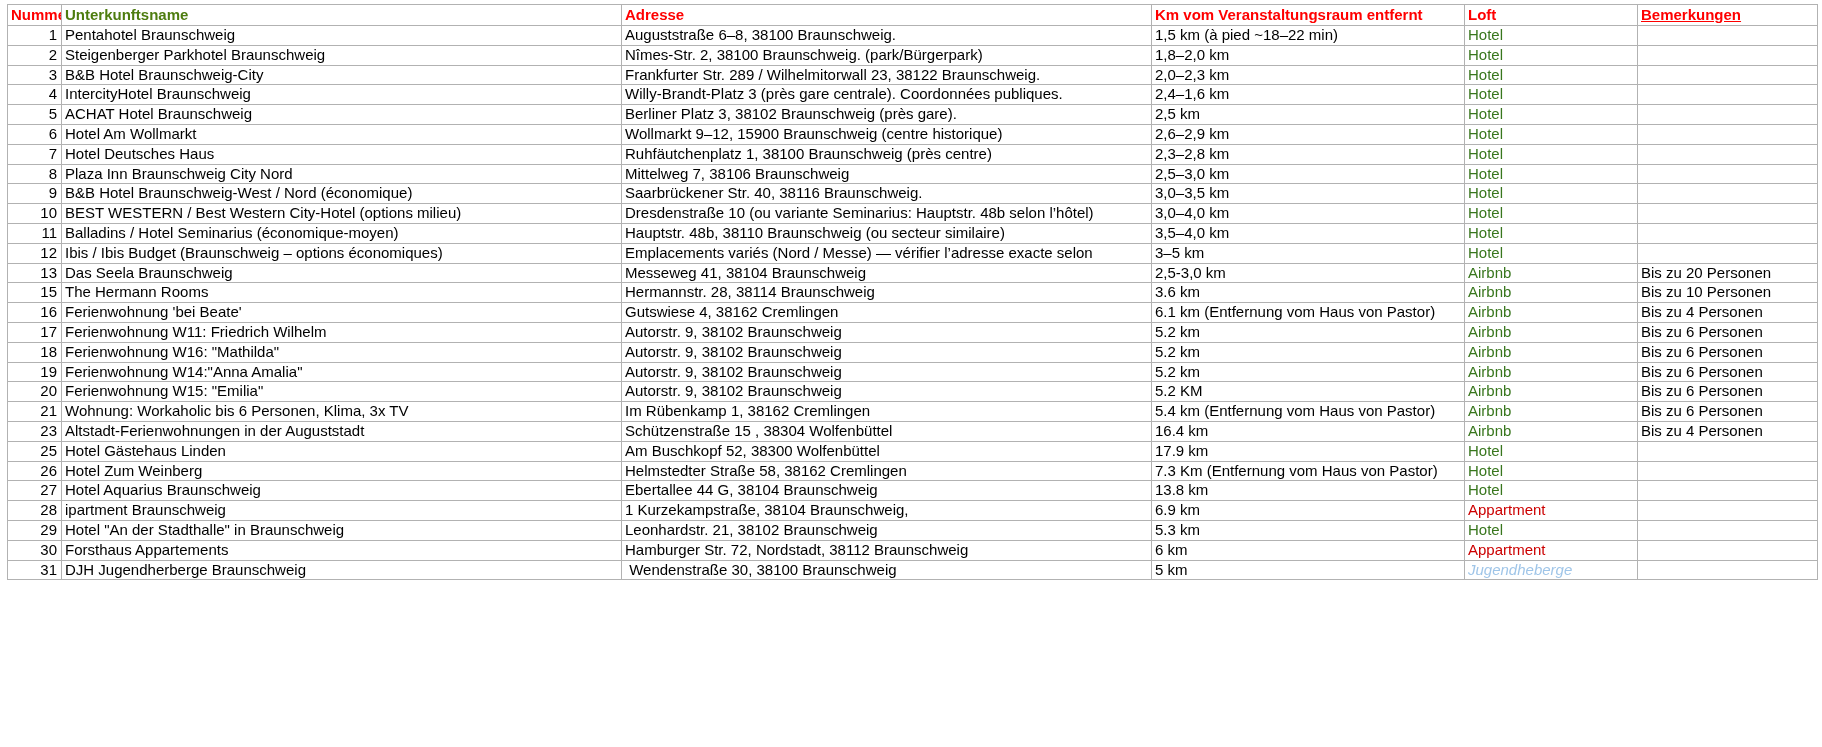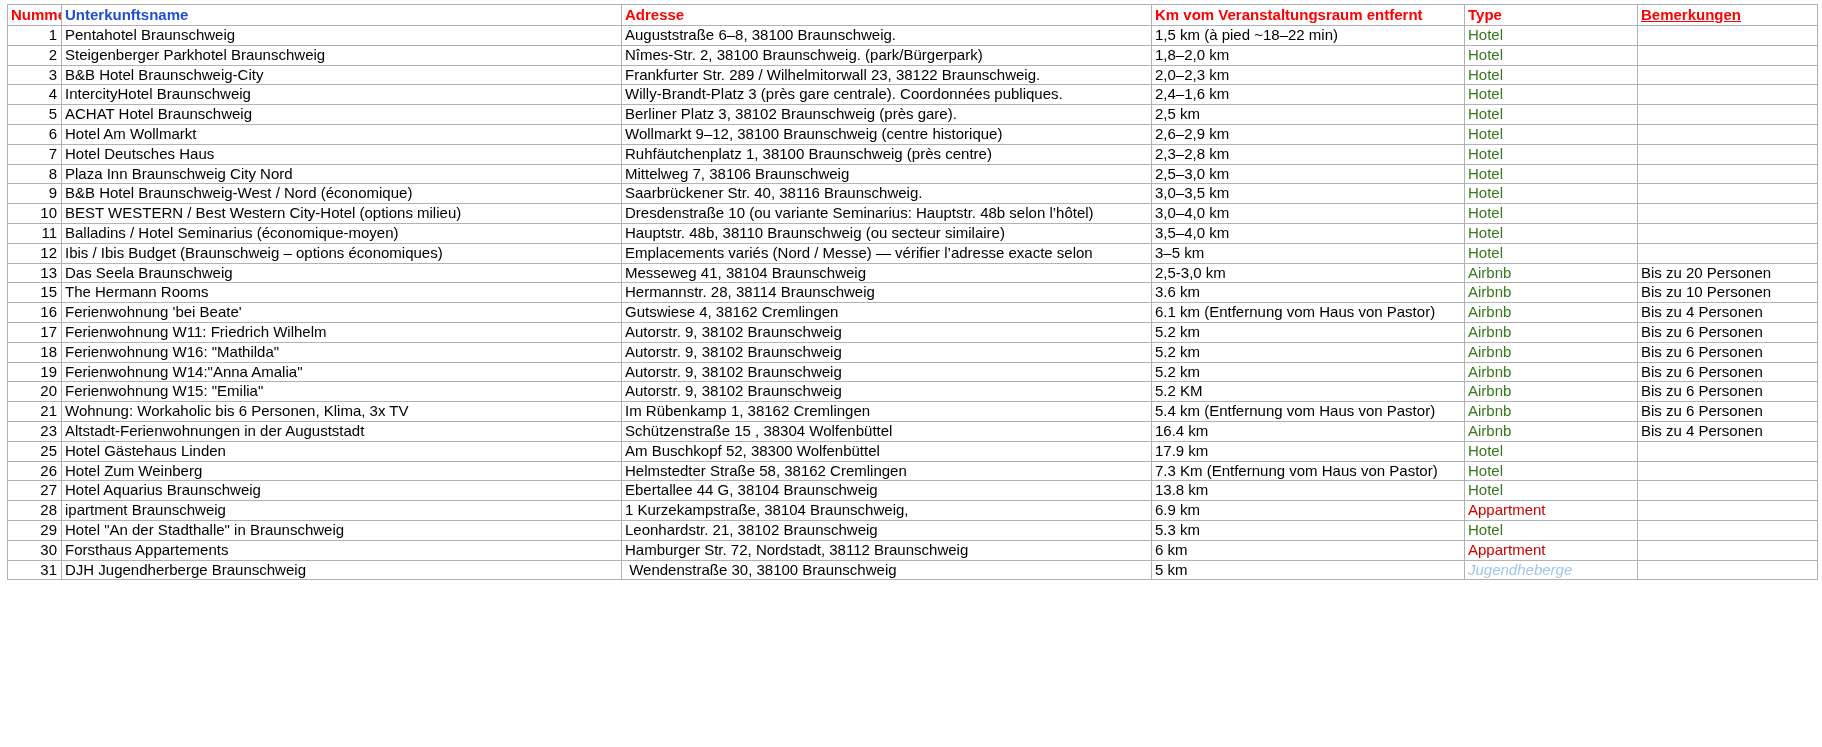--- a/index.html
+++ b/index.html
@@ -48,24 +48,24 @@
       <col class="c1">
         <col class="c2">
         <col class="c3">
         <col class="c4">
         <col class="c5">
         <col class="c6">
     </colgroup>
     <thead>
       <tr>
         <th style="color: rgb(255, 0, 0);">Nummer</th>
-        <th style="color: #1d4ed8;">Unterkunftsname</th>
+        <th style="color: #4d7c0f;">Unterkunftsname</th>
         <th style="color: rgb(255, 0, 0);">Adresse</th>
         <th style="color: rgb(255, 0, 0);">Km vom Veranstaltungsraum entfernt</th>
-        <th style="color: rgb(255, 0, 0);">Type</th>
+        <th style="color: rgb(255, 0, 0);">Loft</th>
         <th style="color: rgb(255, 0, 0); text-decoration: underline;">Bemerkungen</th>
       </tr>
     </thead>
     <tbody id="rows-body">
   <tr>
     <td class="num">1</td>
     <td>Pentahotel Braunschweig</td>
     <td>Auguststraße 6–8, 38100 Braunschweig.</td>
     <td>1,5 km (à pied ~18–22 min)</td>
     <td style="color: rgb(56, 118, 29);">Hotel</td>
@@ -104,21 +104,21 @@
     <td>ACHAT Hotel Braunschweig</td>
     <td>Berliner Platz 3, 38102 Braunschweig (près gare).</td>
     <td>2,5 km</td>
     <td style="color: rgb(56, 118, 29);">Hotel</td>
     <td></td>
   </tr>
 
   <tr>
     <td class="num">6</td>
     <td>Hotel Am Wollmarkt</td>
-    <td>Wollmarkt 9–12, 38100 Braunschweig (centre historique)</td>
+    <td>Wollmarkt 9–12, 15900 Braunschweig (centre historique)</td>
     <td>2,6–2,9 km</td>
     <td style="color: rgb(56, 118, 29);">Hotel</td>
     <td></td>
   </tr>
 
   <tr>
     <td class="num">7</td>
     <td>Hotel Deutsches Haus</td>
     <td>Ruhfäutchenplatz 1, 38100 Braunschweig (près centre)</td>
     <td>2,3–2,8 km</td>

